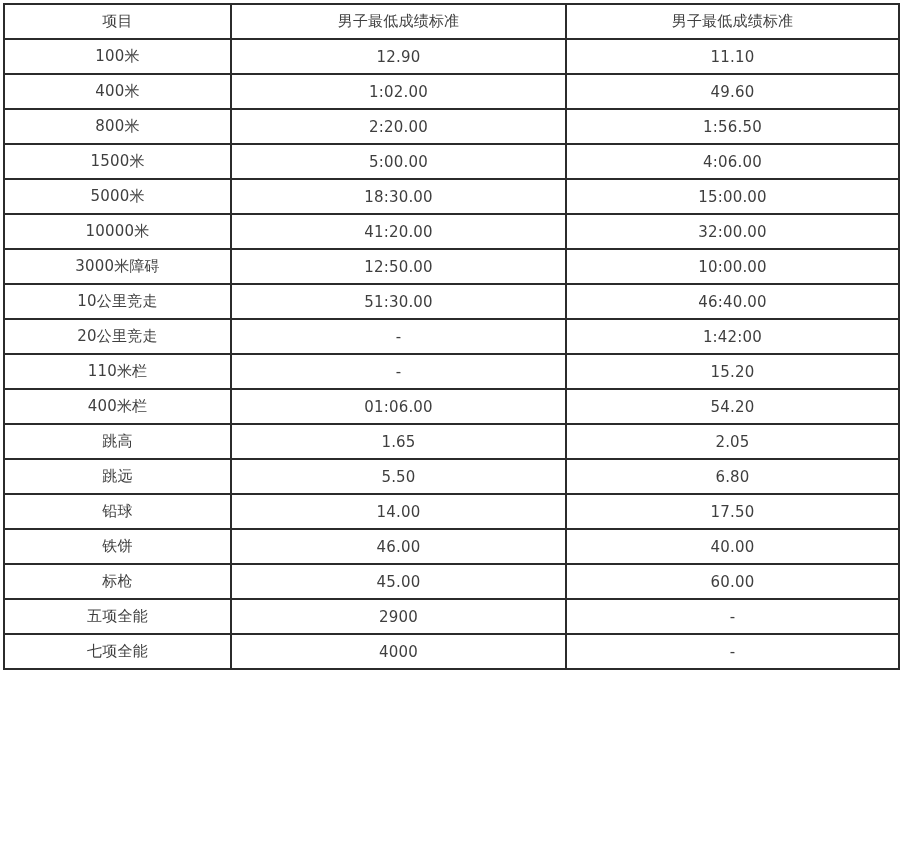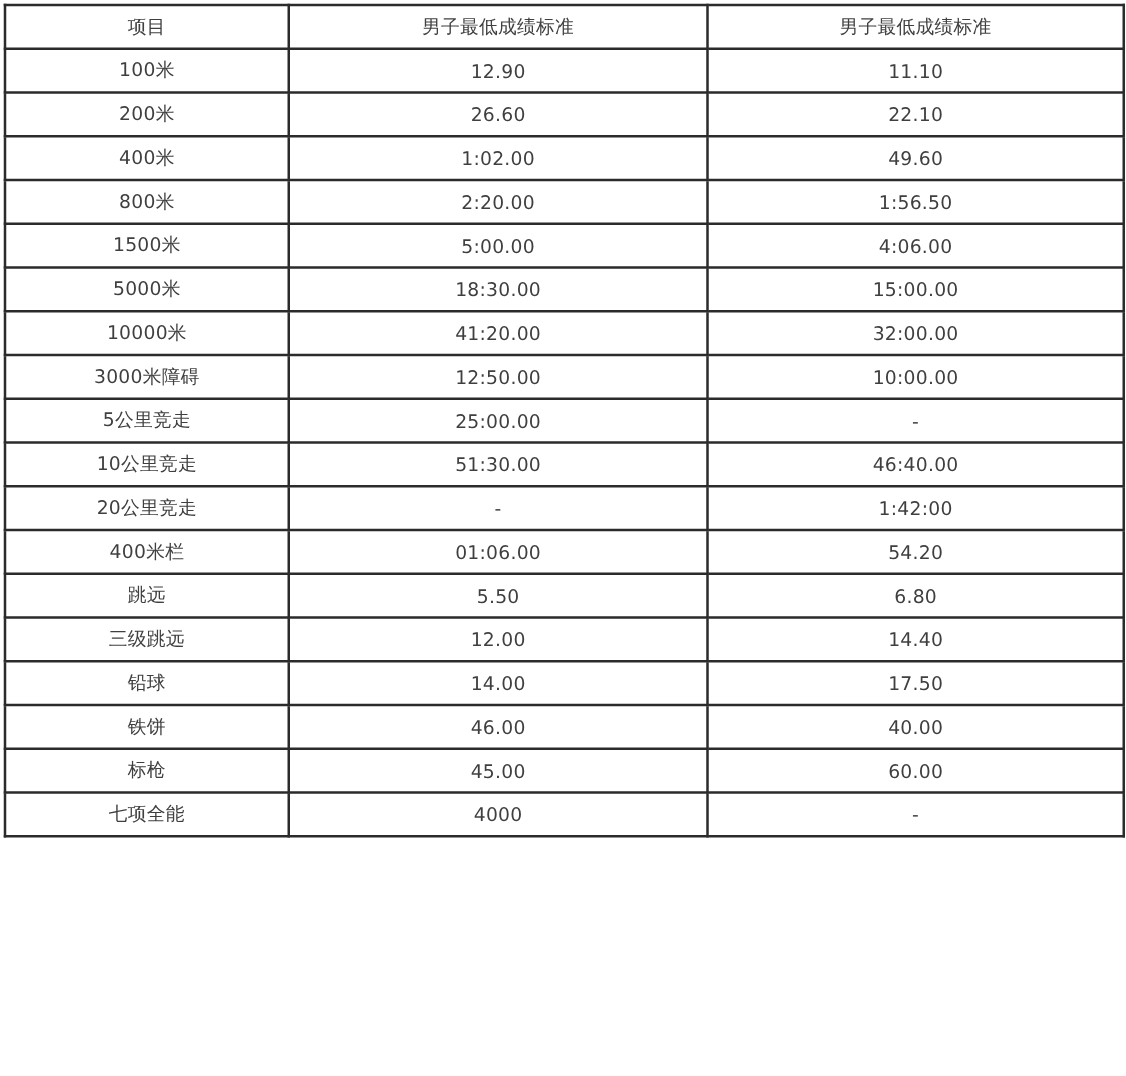--- a/index.html
+++ b/index.html
@@ -57,25 +57,20 @@
         <th>男子最低成绩标准</th>
       </tr>
     </thead>
     <tbody>
         <tr>
           <td>100米</td>
           <td>12.90</td>
           <td>11.10</td>
         </tr>
         <tr>
-          <td>200米</td>
-          <td>26.60</td>
-          <td>22.10</td>
-        </tr>
-        <tr>
           <td>400米</td>
           <td>1:02.00</td>
           <td>49.60</td>
         </tr>
         <tr>
           <td>800米</td>
           <td>2:20.00</td>
           <td>1:56.50</td>
         </tr>
         <tr>
@@ -92,64 +87,69 @@
           <td>10000米</td>
           <td>41:20.00</td>
           <td>32:00.00</td>
         </tr>
         <tr>
           <td>3000米障碍</td>
           <td>12:50.00</td>
           <td>10:00.00</td>
         </tr>
         <tr>
-          <td>5公里竞走</td>
-          <td>25:00.00</td>
-          <td>-</td>
-        </tr>
-        <tr>
           <td>10公里竞走</td>
           <td>51:30.00</td>
           <td>46:40.00</td>
         </tr>
         <tr>
           <td>20公里竞走</td>
           <td>-</td>
           <td>1:42:00</td>
         </tr>
         <tr>
+          <td>110米栏</td>
+          <td>-</td>
+          <td>15.20</td>
+        </tr>
+        <tr>
           <td>400米栏</td>
           <td>01:06.00</td>
           <td>54.20</td>
         </tr>
         <tr>
+          <td>跳高</td>
+          <td>1.65</td>
+          <td>2.05</td>
+        </tr>
+        <tr>
           <td>跳远</td>
           <td>5.50</td>
           <td>6.80</td>
-        </tr>
-        <tr>
-          <td>三级跳远</td>
-          <td>12.00</td>
-          <td>14.40</td>
         </tr>
         <tr>
           <td>铅球</td>
           <td>14.00</td>
           <td>17.50</td>
         </tr>
         <tr>
           <td>铁饼</td>
           <td>46.00</td>
           <td>40.00</td>
         </tr>
         <tr>
           <td>标枪</td>
           <td>45.00</td>
           <td>60.00</td>
         </tr>
         <tr>
+          <td>五项全能</td>
+          <td>2900</td>
+          <td>-</td>
+        </tr>
+        <tr>
           <td>七项全能</td>
           <td>4000</td>
           <td>-</td>
         </tr>
       </tbody>
   </table>
 </div>
 
 </body></html>

